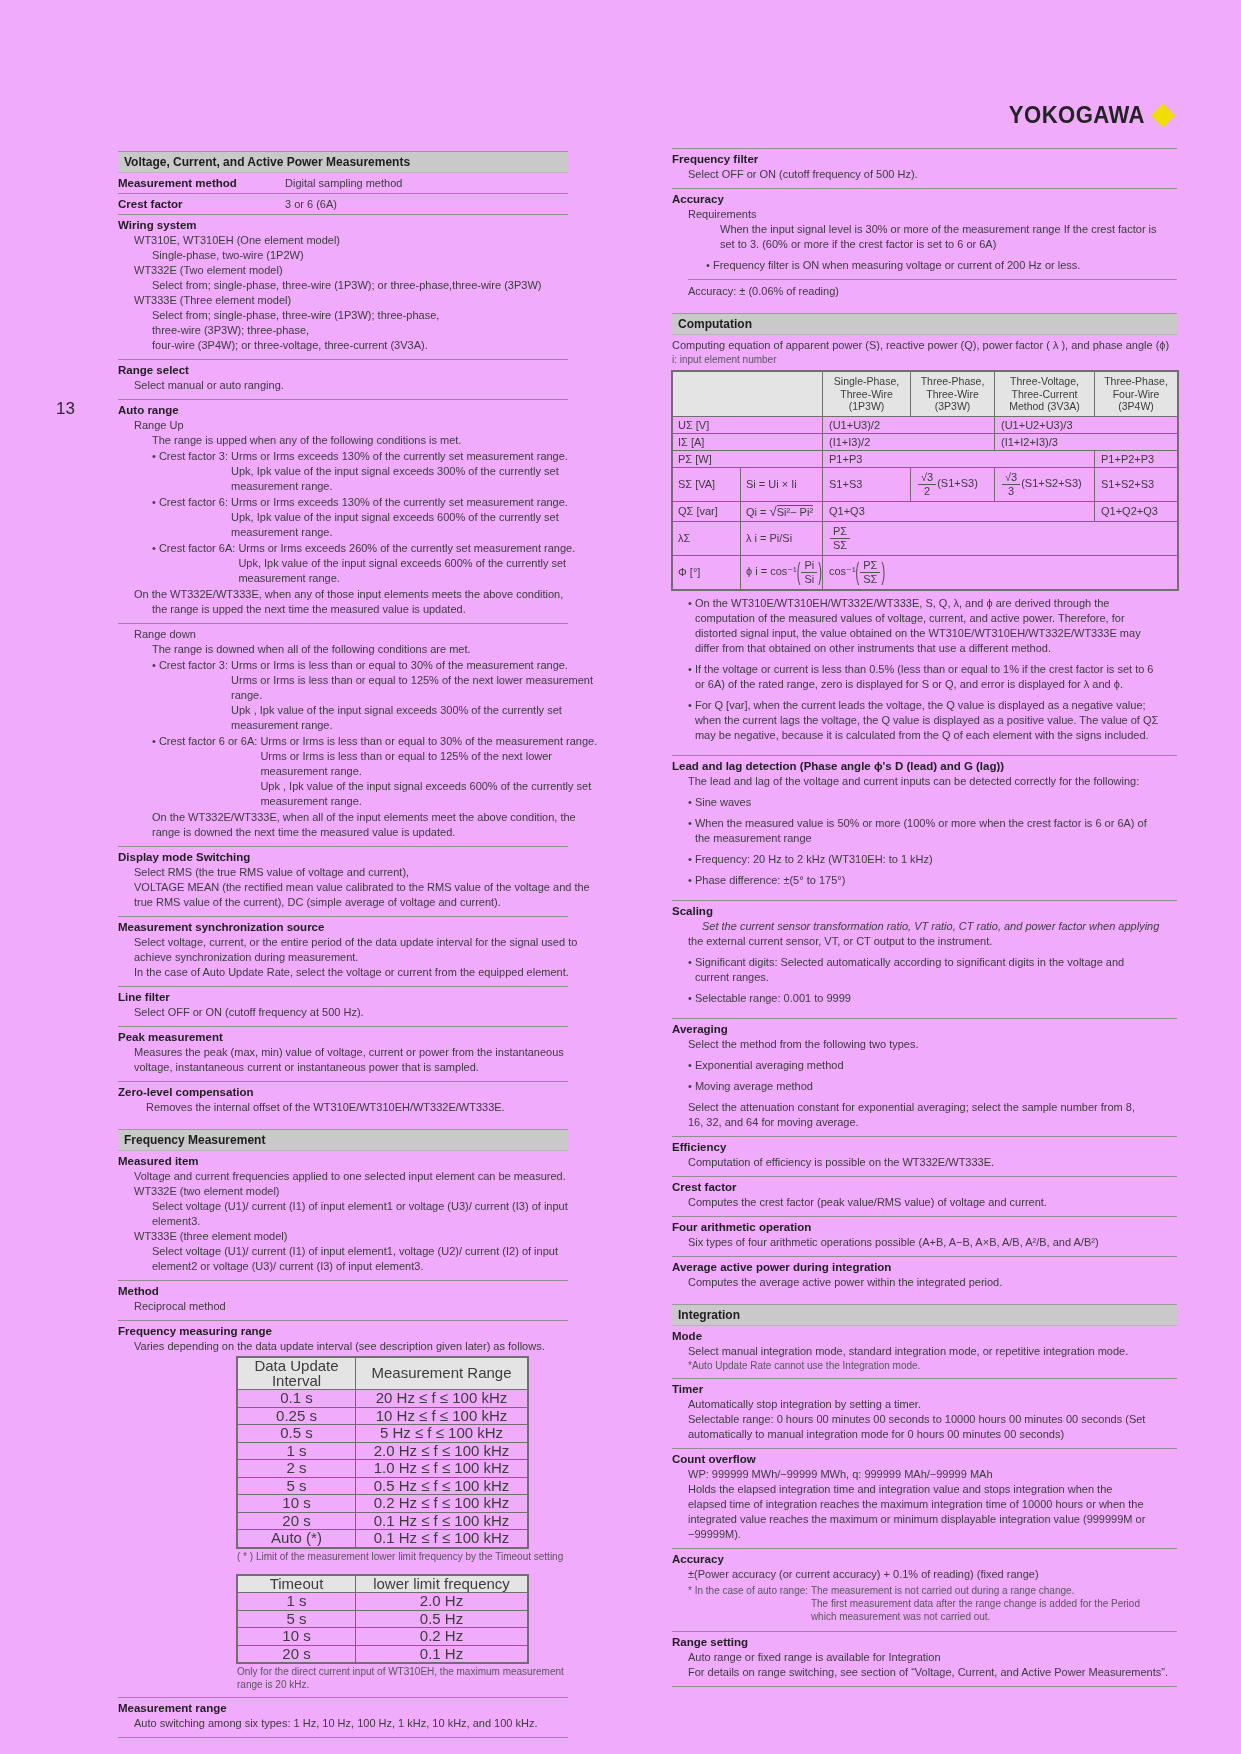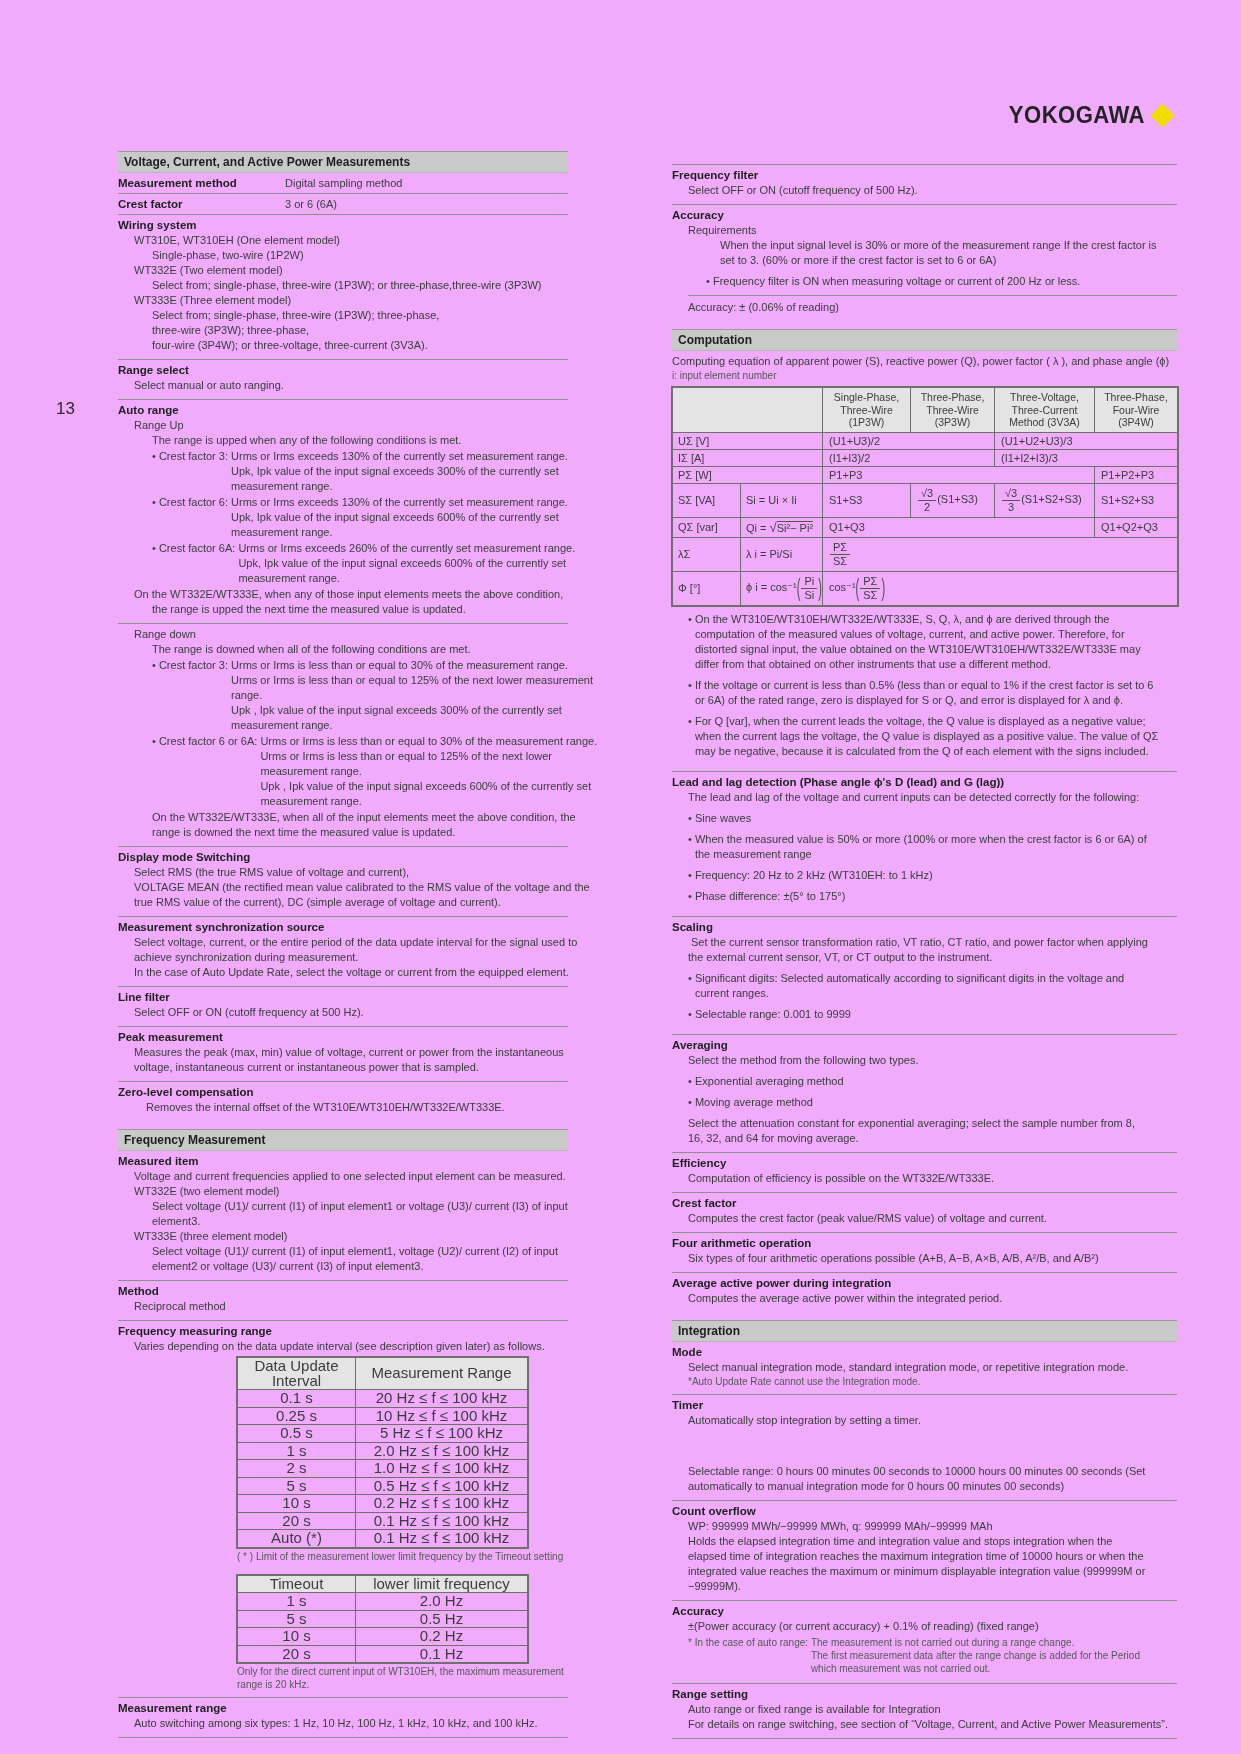--- a/index.html
+++ b/index.html
@@ -5,21 +5,21 @@
   html,body{margin:0;padding:0;background:#fff;}
   .page{position:relative;width:1241px;height:1754px;background:#f0abfc;overflow:hidden;
         font-family:"Liberation Sans","DejaVu Sans",sans-serif;color:#3c3c3c;}
   .logo{position:absolute;top:101px;right:64px;display:flex;align-items:center;gap:9px;}
   .wordmark{font-size:24px;font-weight:bold;color:#232323;letter-spacing:.5px;
             transform:scaleX(.92);transform-origin:right center;white-space:nowrap;}
   .diamond{width:17px;height:17px;background:#f0de00;transform:rotate(45deg);margin-right:6px;}
   .pagenum{position:absolute;left:56px;top:399px;font-size:17px;color:#2a2a2a;}
   .col{position:absolute;}
   #leftcol{left:118px;top:143px;width:450px;}
-  #rightcol{left:672px;top:164px;width:505px;}
+  #rightcol{left:672px;top:148px;width:505px;}
   .bar{background:#c9c9c9;border-top:1px solid #9a9a9a;border-bottom:1px solid #b5b5b5;
        padding:3px 0 3px 6px;font-size:12px;font-weight:bold;color:#1e1e1e;margin-top:8px;}
   .block{border-top:1px solid #8f8f8f;padding:3px 0 6px;}
   .block.nt{border-top:none;}
   .block.end{border-bottom:1px solid #8f8f8f;}
   .kv{display:grid;grid-template-columns:167px 1fr;padding:4px 0 4px;}
   .kv .k{font-weight:bold;font-size:11.5px;color:#1f1f1f;}
   .kv .v{font-size:11px;}
   .sec-title{font-weight:bold;font-size:11.5px;color:#1f1f1f;line-height:15px;}
   .sec-title.plain{font-weight:normal;color:#3c3c3c;font-size:11px;}
@@ -413,21 +413,21 @@
         </div>
         <div class="bl" style="margin-left: 16px;">
           <span class="lb">• </span>
           <span class="ls">
             <div class="line">Phase difference: ±(5° to 175°)</div>
           </span>
         </div>
       </div>
       <div class="block">
         <div class="sec-title" style="margin-left: 0px;">Scaling</div>
-        <div class="line" style="margin-left: 19px;">Set the current sensor transformation ratio, VT ratio, CT ratio, and power factor when applying</div>
+        <div class="line" style="margin-left: 30px; font-style: italic;">Set the current sensor transformation ratio, VT ratio, CT ratio, and power factor when applying</div>
         <div class="line" style="margin-left: 16px;">the external current sensor, VT, or CT output to the instrument.</div>
         <div class="bl" style="margin-left: 16px;">
           <span class="lb">• </span>
           <span class="ls">
             <div class="line">Significant digits: Selected automatically according to significant digits in the voltage and</div>
             <div class="line">current ranges.</div>
           </span>
         </div>
         <div class="bl" style="margin-left: 16px;">
           <span class="lb">• </span>
@@ -472,21 +472,21 @@
       </div>
       <div class="bar"><span class="bar-title">Integration</span></div>
       <div class="block nt">
         <div class="sec-title" style="margin-left: 0px;">Mode</div>
         <div class="line" style="margin-left: 16px;">Select manual integration mode, standard integration mode, or repetitive integration mode.</div>
         <div class="line note" style="margin-left: 16px;">*Auto Update Rate cannot use the Integration mode.</div>
       </div>
       <div class="block">
         <div class="sec-title" style="margin-left: 0px;">Timer</div>
         <div class="line" style="margin-left: 16px;">Automatically stop integration by setting a timer.</div>
-        <div class="line" style="margin-left: 16px; margin-top: 36px;">Selectable range: 0 hours 00 minutes 00 seconds to 10000 hours 00 minutes 00 seconds (Set</div>
+        <div class="line" style="margin-left: 16px;">Selectable range: 0 hours 00 minutes 00 seconds to 10000 hours 00 minutes 00 seconds (Set</div>
         <div class="line" style="margin-left: 16px;">automatically to manual integration mode for 0 hours 00 minutes 00 seconds)</div>
       </div>
       <div class="block">
         <div class="sec-title" style="margin-left: 0px;">Count overflow</div>
         <div class="line" style="margin-left: 16px;">WP: 999999 MWh/−99999 MWh, q: 999999 MAh/−99999 MAh</div>
         <div class="line" style="margin-left: 16px;">Holds the elapsed integration time and integration value and stops integration when the</div>
         <div class="line" style="margin-left: 16px;">elapsed time of integration reaches the maximum integration time of 10000 hours or when the</div>
         <div class="line" style="margin-left: 16px;">integrated value reaches the maximum or minimum displayable integration value (999999M or</div>
         <div class="line" style="margin-left: 16px;">−99999M).</div>
       </div>

